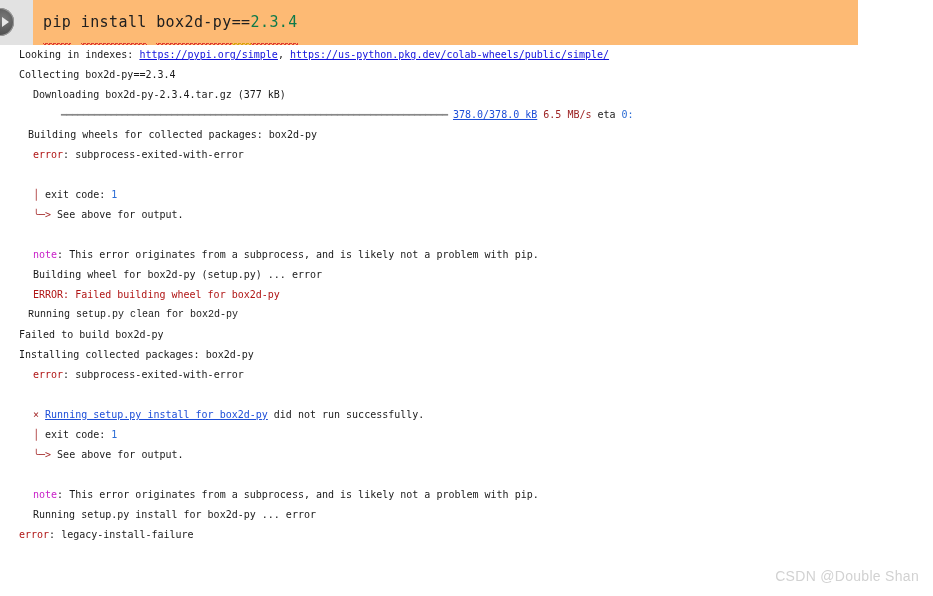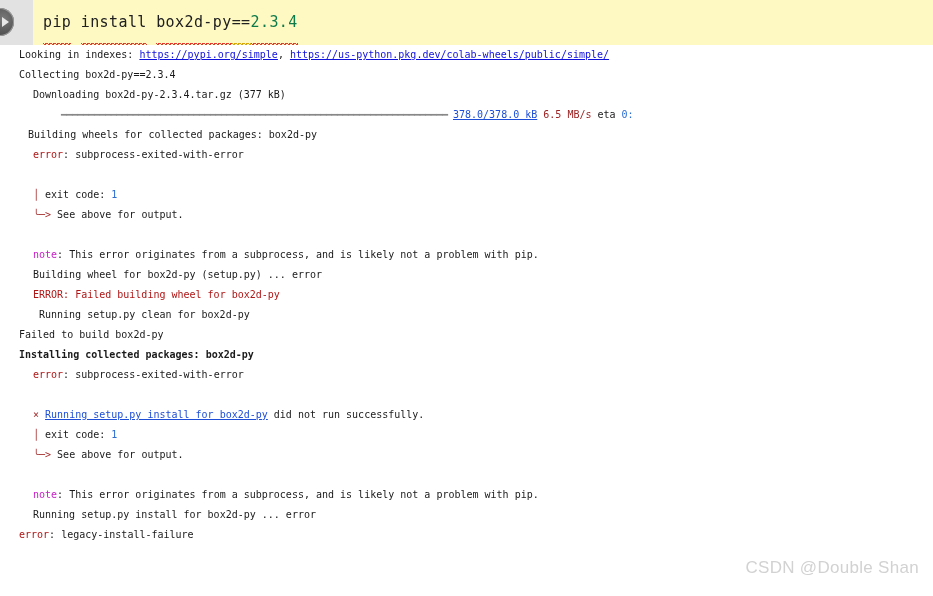--- a/index.html
+++ b/index.html
@@ -13,23 +13,23 @@
     background: #ffffff;
     font-family: "DejaVu Sans Mono", "Liberation Mono", monospace;
     overflow: hidden;
     position: relative;
   }
 
   
   .cell-strip {
     position: absolute;
     left: 0; top: 0;
-    width: 933px;
+    width: 858px;
     height: 45px;
-    background: #fef9c3;
+    background: #fdba74;
     display: flex;
     align-items: center;
   }
   .cell-gutter {
     width: 33px;
     height: 45px;
     background: #e2e2e2;
     position: relative;
     flex: 0 0 33px;
   }
@@ -114,23 +114,23 @@
   .c-darkred{ color: #9d2222; }
   .c-crimson{ color: #a52a2a; }
   .c-blue   { color: #2a6bd4; }
   .c-magenta{ color: #c820c8; }
   .c-bar    { color: #888888; letter-spacing: -0.5px; }
   .bold     { font-weight: normal; margin-top: 12px; }
 
   .watermark {
     position: absolute;
     right: 14px;
-    bottom: 18px;
+    bottom: 12px;
     font-family: "Liberation Sans", sans-serif;
-    font-size: 17px;
+    font-size: 14px;
     color: #d2d2d2;
     letter-spacing: 0.3px;
     user-select: none;
   }
 </style>
 </head>
 <body>
 
 <div class="cell-strip">
   <div class="cell-gutter">
@@ -148,23 +148,23 @@
     <div class="out-line" style="padding-left: 61px;"><span class="c-bar">━━━━━━━━━━━━━━━━━━━━━━━━━━━━━━━━━━━━━━━━━━━━━━━━━━━━━━━━━━━━━━━━━━━━━━ </span><span class="c-green">378.0/378.0 kB</span><span class="c-black"> </span><span class="c-darkred">6.5 MB/s</span><span class="c-black"> eta </span><span class="c-blue">0:</span></div>
     <div class="out-line" style="padding-left: 28px;"><span class="c-black">Building wheels for collected packages: box2d-py</span></div>
     <div class="out-line" style="padding-left: 33px;"><span class="c-red bold">error</span><span class="c-black">: </span><span class="c-black bold">subprocess-exited-with-error</span></div>
     <div class="out-line blank" style="padding-left: 19px;"></div>
     <div class="out-line" style="padding-left: 33px;"><span class="c-crimson">│ </span><span class="c-black">exit code: </span><span class="c-blue">1</span></div>
     <div class="out-line" style="padding-left: 33px;"><span class="c-crimson">╰─&gt; </span><span class="c-black">See above for output.</span></div>
     <div class="out-line blank" style="padding-left: 19px;"></div>
     <div class="out-line" style="padding-left: 33px;"><span class="c-magenta bold">note</span><span class="c-black">: This error originates from a subprocess, and is likely not a problem with pip.</span></div>
     <div class="out-line" style="padding-left: 33px;"><span class="c-black">Building wheel for box2d-py (setup.py) ... error</span></div>
     <div class="out-line" style="padding-left: 33px;"><span class="c-red">ERROR: Failed building wheel for box2d-py</span></div>
-    <div class="out-line" style="padding-left: 39px;"><span class="c-black">Running setup.py clean for box2d-py</span></div>
+    <div class="out-line" style="padding-left: 28px; font-family: Liberation Mono, monospace;"><span class="c-black">Running setup.py clean for box2d-py</span></div>
     <div class="out-line" style="padding-left: 19px;"><span class="c-black">Failed to build box2d-py</span></div>
-    <div class="out-line" style="padding-left: 19px; font-weight: bold;"><span class="c-black">Installing collected packages: box2d-py</span></div>
+    <div class="out-line" style="padding-left: 19px;"><span class="c-black">Installing collected packages: box2d-py</span></div>
     <div class="out-line" style="padding-left: 33px;"><span class="c-red bold">error</span><span class="c-black">: </span><span class="c-black bold">subprocess-exited-with-error</span></div>
     <div class="out-line blank" style="padding-left: 19px;"></div>
     <div class="out-line" style="padding-left: 33px;"><span class="c-crimson">× </span><span class="c-green">Running setup.py install for box2d-py</span><span class="c-black"> did not run successfully.</span></div>
     <div class="out-line" style="padding-left: 33px;"><span class="c-crimson">│ </span><span class="c-black">exit code: </span><span class="c-blue">1</span></div>
     <div class="out-line" style="padding-left: 33px;"><span class="c-crimson">╰─&gt; </span><span class="c-black">See above for output.</span></div>
     <div class="out-line blank" style="padding-left: 19px;"></div>
     <div class="out-line" style="padding-left: 33px;"><span class="c-magenta bold">note</span><span class="c-black">: This error originates from a subprocess, and is likely not a problem with pip.</span></div>
     <div class="out-line" style="padding-left: 33px;"><span class="c-black">Running setup.py install for box2d-py ... error</span></div>
     <div class="out-line" style="padding-left: 19px;"><span class="c-red bold">error</span><span class="c-black">: </span><span class="c-black bold">legacy-install-failure</span></div>
   </div>

